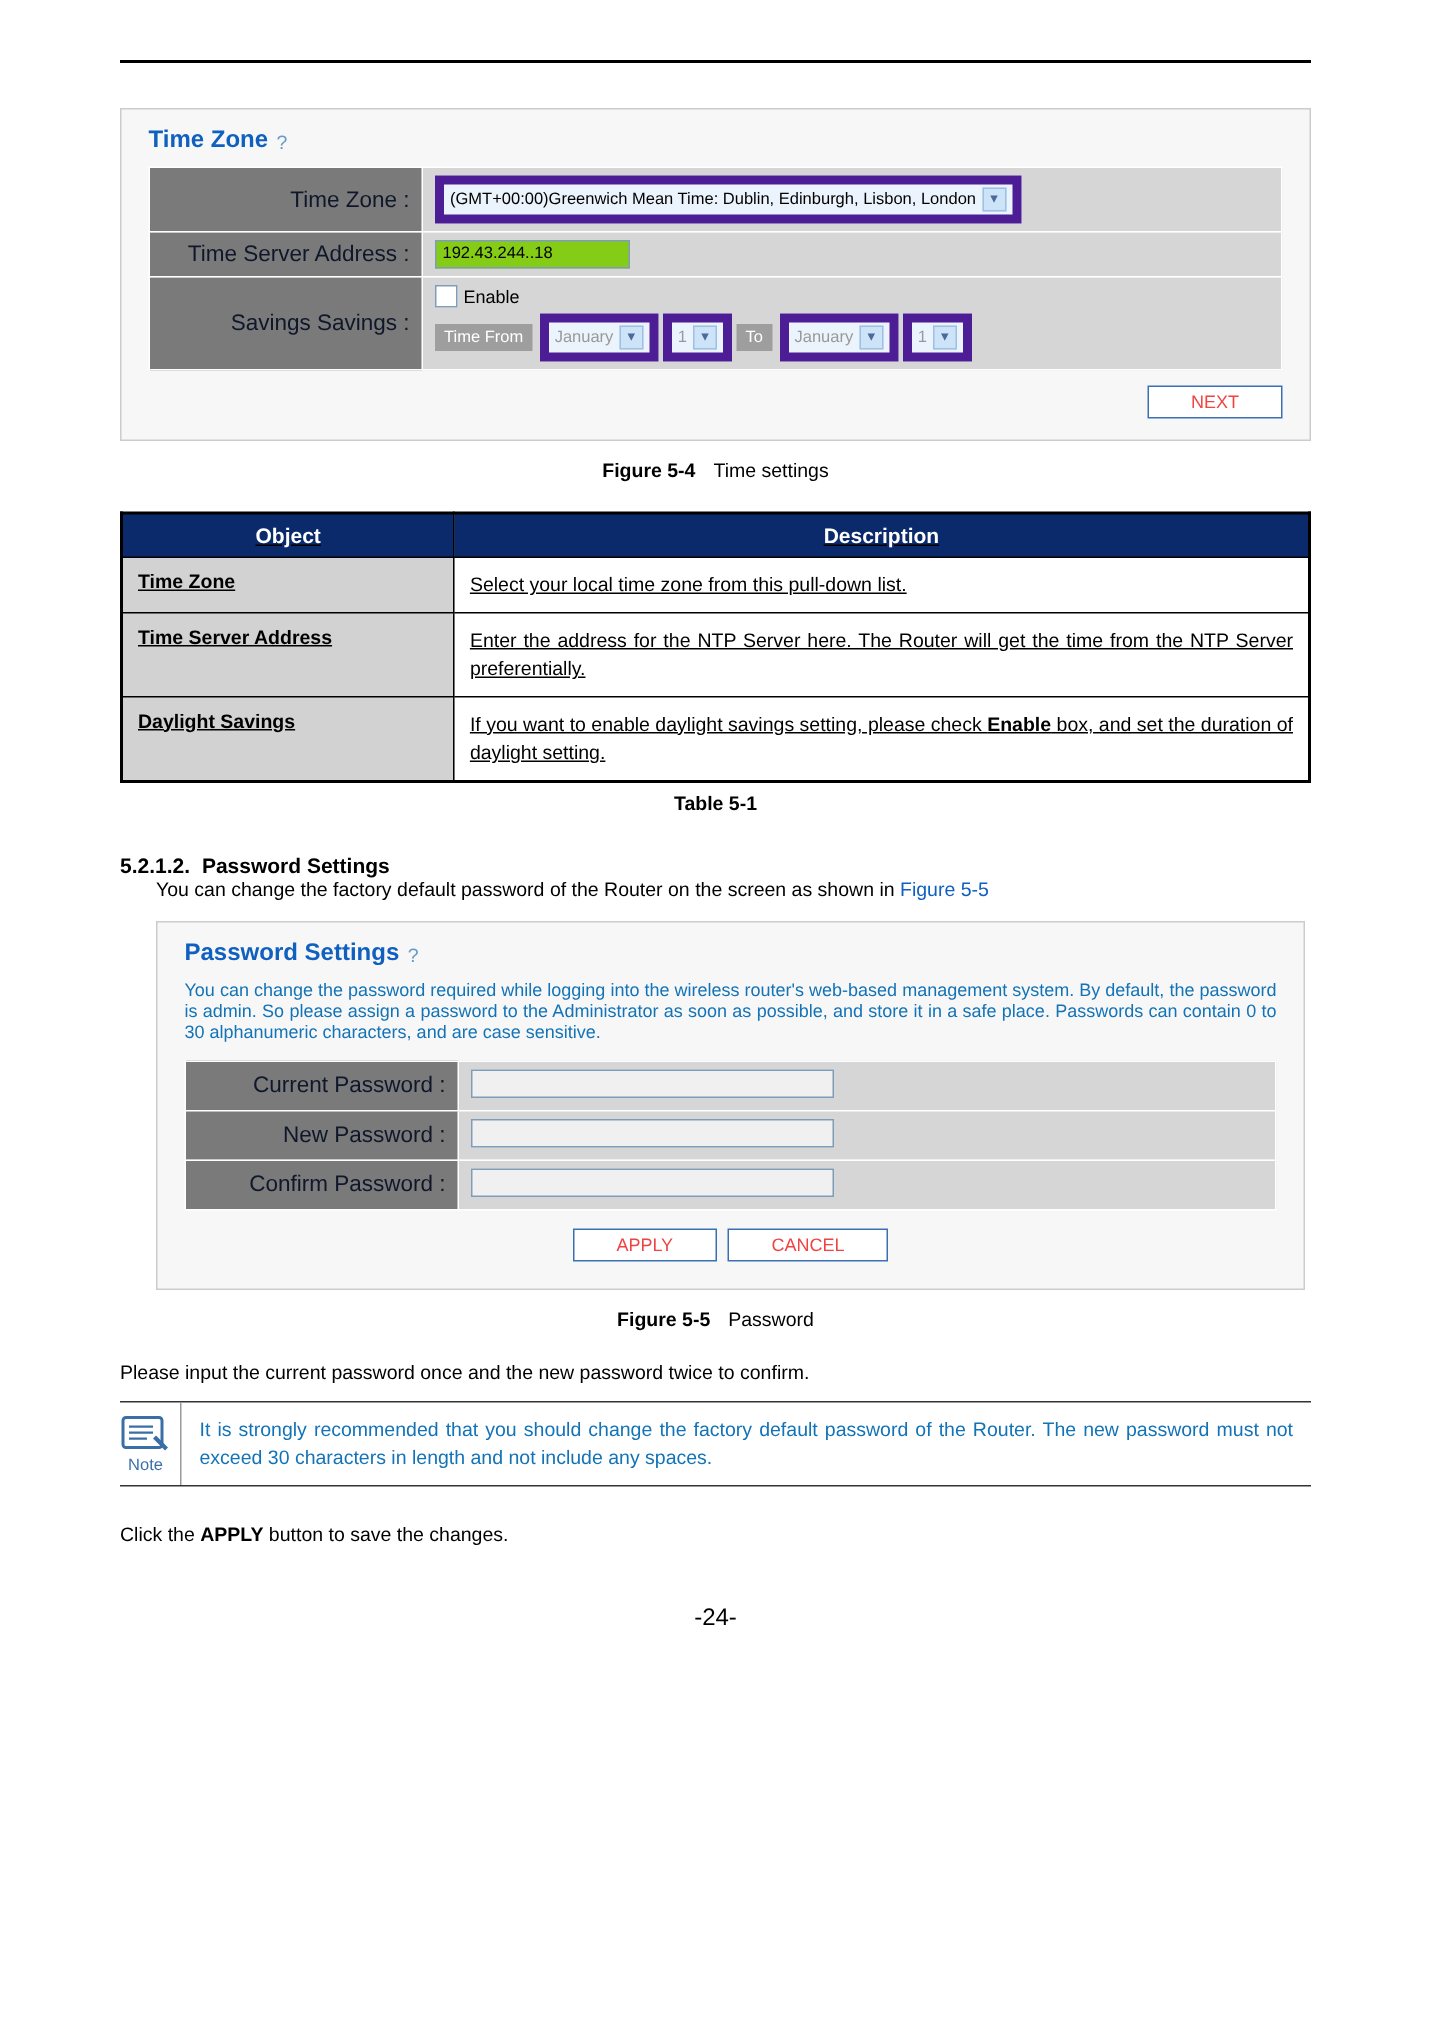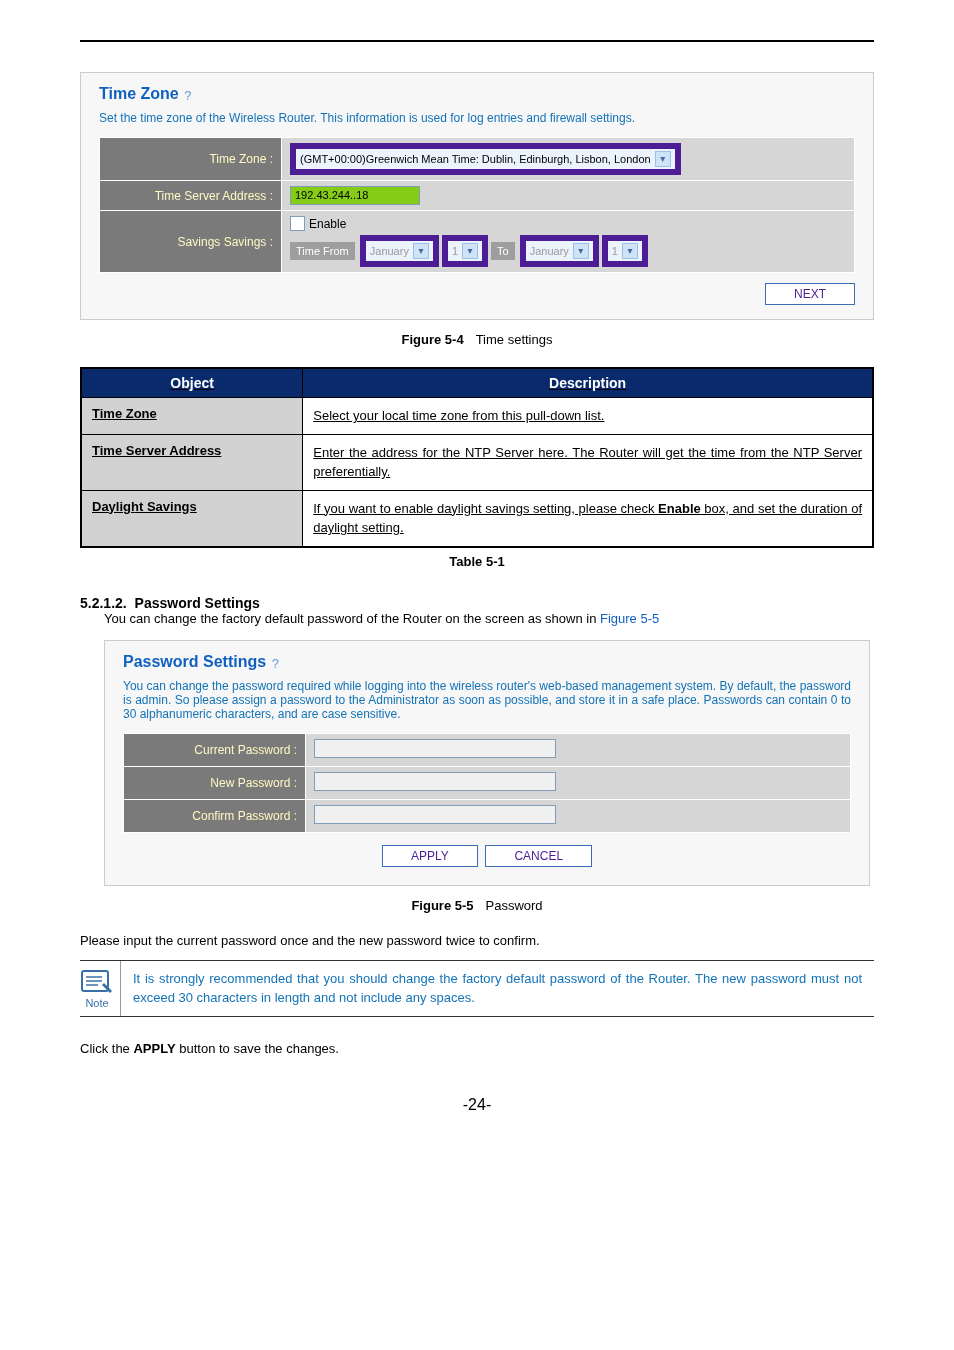--- a/index.html
+++ b/index.html
@@ -43,37 +43,37 @@
     border-collapse: collapse;
     font-size: 12px;
   }
   .form-table td {
     border: 1px solid #fff;
     padding: 5px 8px;
     vertical-align: middle;
   }
   .form-label {
     background: #7a7a7a;
-    color: #fef9c3;
+    color: #0f172a;
     width: 165px;
     text-align: right;
-    font-size: 12px;
+    font-size: 15px;
   }
   .form-value {
     background: #d6d6d6;
     padding: 4px 8px;
   }
   .next-btn-row {
     text-align: right;
     padding-top: 10px;
   }
   .btn {
     border: 1px solid #3a6fb3;
     background: #fff;
-    color: #4c1d95;
+    color: #ef4444;
     padding: 3px 28px;
     font-size: 12px;
     cursor: pointer;
   }
   .figure-caption {
     text-align: center;
     font-size: 13px;
     margin: 12px 0 20px;
   }
   .figure-caption b {
@@ -222,21 +222,20 @@
 </head>
 <body>
 
 <div class="page-rule"></div>
 
 <div class="panel">
   <div>
     <span class="panel-title">Time Zone</span>
     <span class="help-icon">?</span>
   </div>
-  <div class="panel-desc">Set the time zone of the Wireless Router. This information is used for log entries and firewall settings.</div>
   <table class="form-table">
     <tbody>
         <tr>
       <td class="form-label">Time Zone :</td>
       <td class="form-value">
         <span class="select-field" style="width:auto;">
           <span>(GMT+00:00)Greenwich Mean Time: Dublin, Edinburgh, Lisbon, London</span>
           <span class="sel-arrow">▾</span>
         </span>
       </td>

